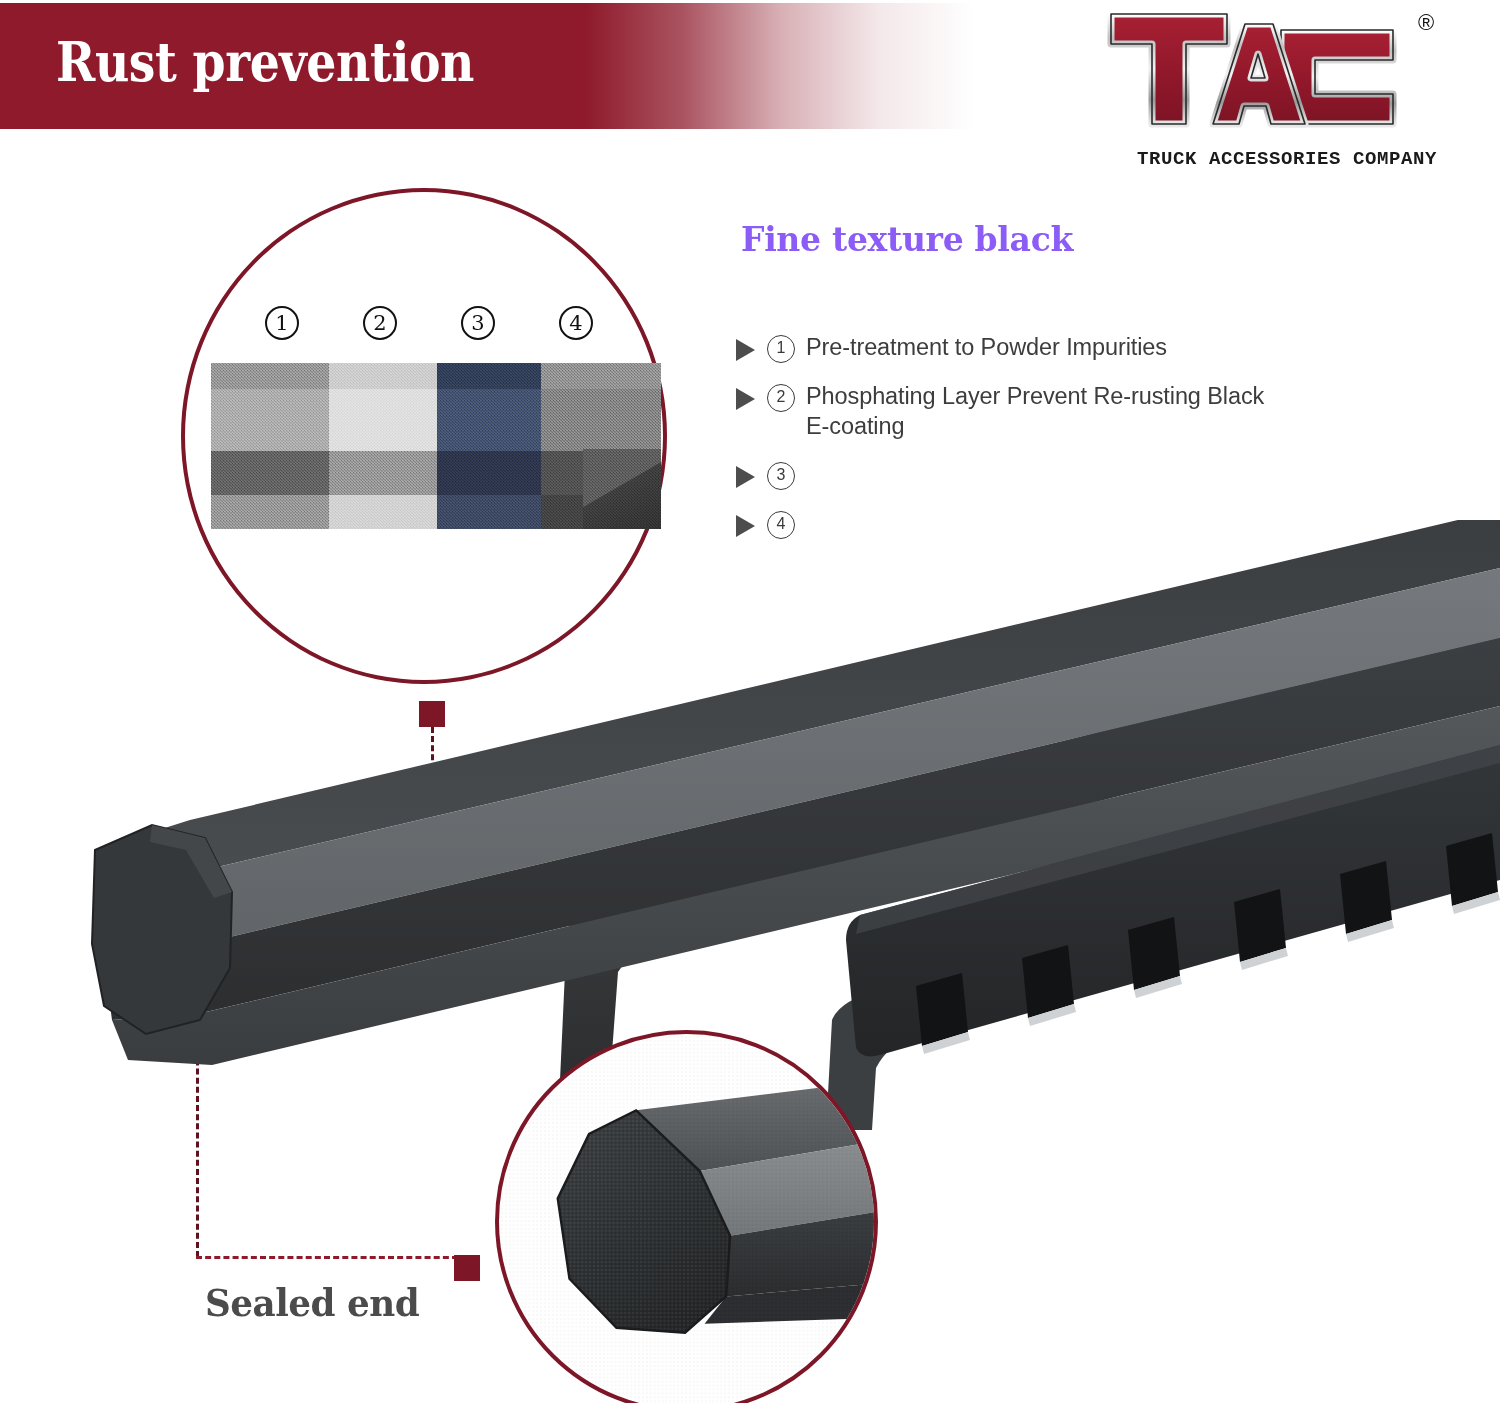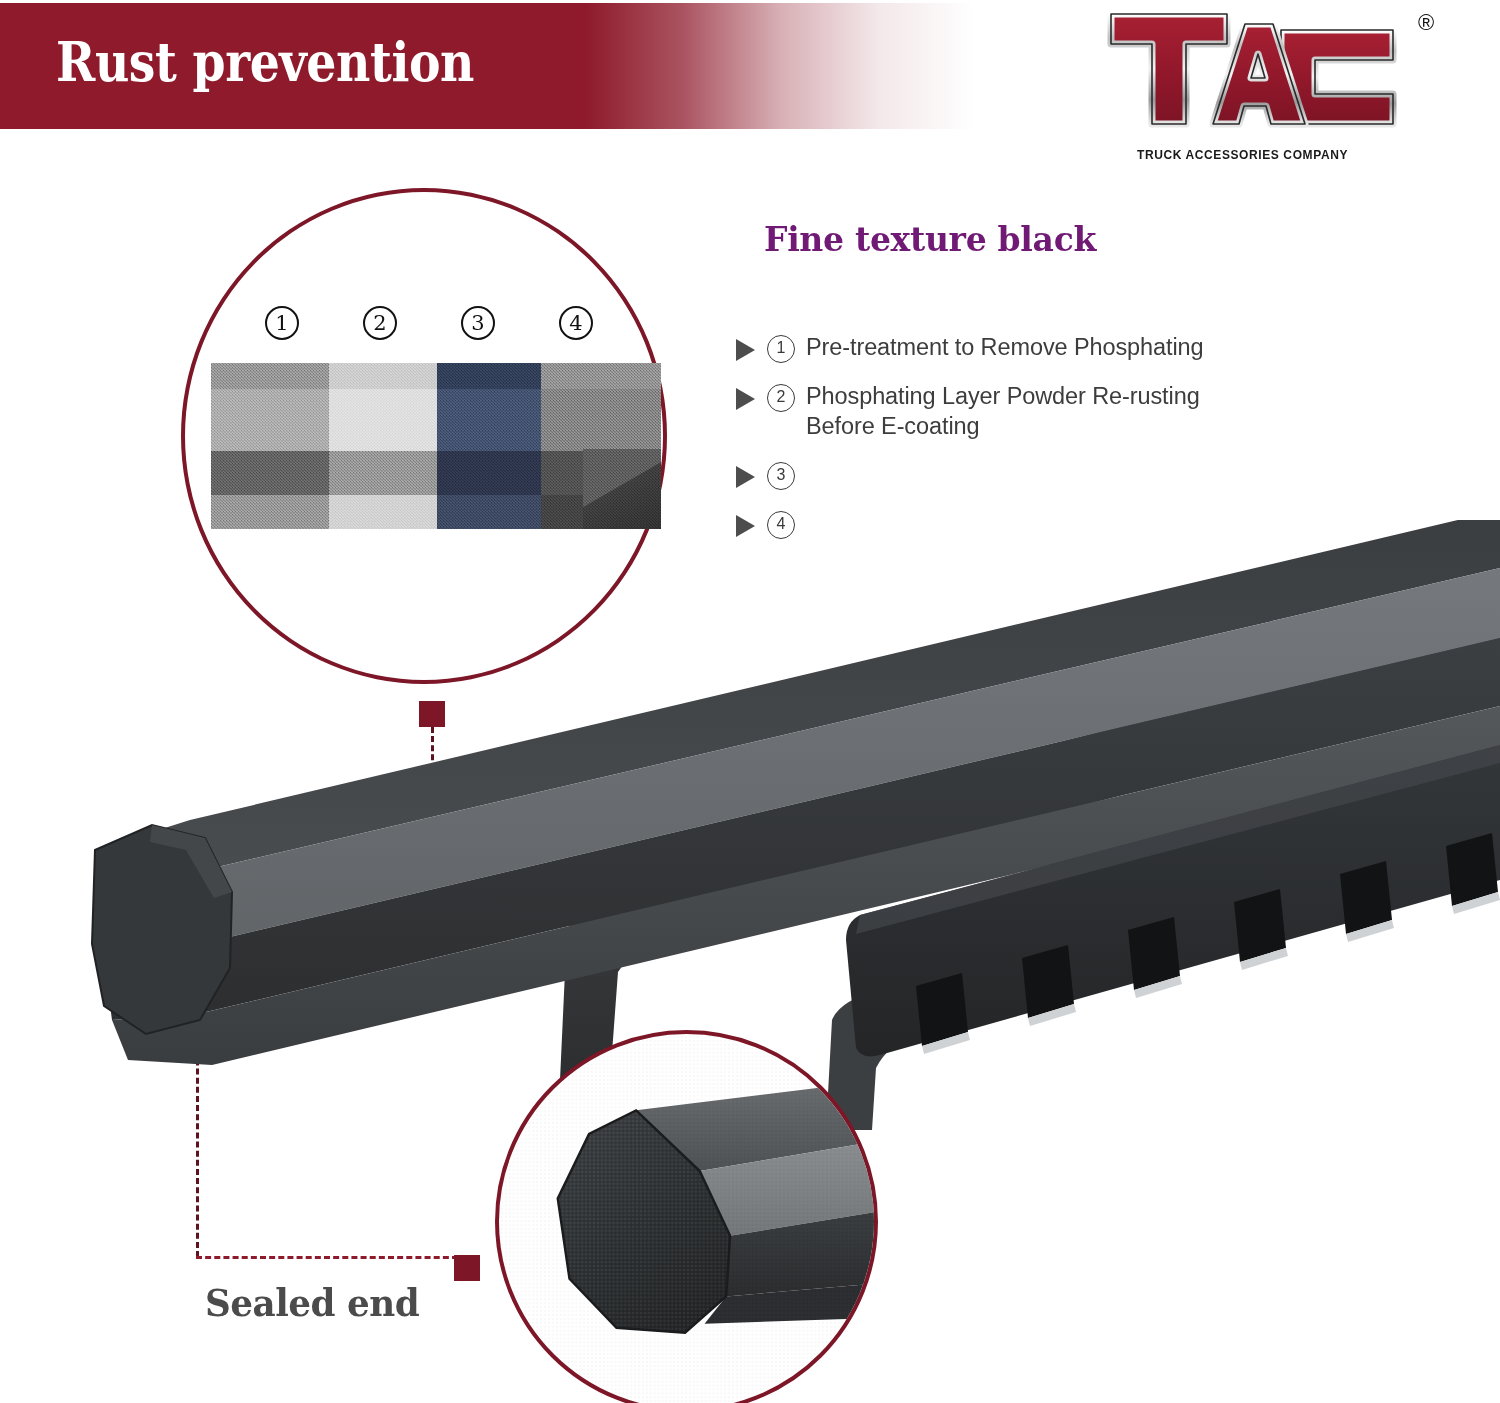--- a/index.html
+++ b/index.html
@@ -59,23 +59,23 @@
     position: absolute;
     left: 0;
     top: 0;
     width: 340px;
     height: 135px;
   }
   .logo-sub {
     position: absolute;
     left: 52px;
     top: 140px;
-    font-family: Liberation Sans, sans-serif;
+    font-family: Liberation Mono, monospace;
     font-weight: bold;
-    font-size: 12px;
+    font-size: 19px;
     letter-spacing: 0.6px;
     color: #1a1a1a;
     white-space: nowrap;
   }
   .logo-reg {
     position: absolute;
     left: 333px;
     top: 2px;
     font-family: "Liberation Sans", sans-serif;
     font-size: 22px;
@@ -85,23 +85,22 @@
   
   .coating-head {
     position: absolute;
     left: 741px;
     top: 218px;
     width: 430px;
     font-family: "DejaVu Serif", serif;
     font-weight: bold;
     font-size: 33px;
     line-height: 44px;
-    color: #701a75;
+    color: #8b5cf6;
     letter-spacing: -0.3px;
-    margin-left: 23px;
   }
   .bullets {
     position: absolute;
     left: 736px;
     top: 332px;
     width: 530px;
   }
   .bullet {
     position: relative;
     display: flex;
@@ -318,26 +317,26 @@
   </div>
 
   <div class="coating-head">
     <div>Fine texture black</div>
   </div>
 
   <div class="bullets">
     <div class="bullet">
       <span class="tri"></span>
       <span class="num">1</span>
-      <span class="txt">Pre-treatment to Remove Phosphating</span>
+      <span class="txt">Pre-treatment to Powder Impurities</span>
     </div>
     <div class="bullet">
       <span class="tri"></span>
       <span class="num">2</span>
-      <span class="txt">Phosphating Layer Powder Re-rusting Before E-coating</span>
+      <span class="txt">Phosphating Layer Prevent Re-rusting Black E-coating</span>
     </div>
     <div class="bullet">
       <span class="tri"></span>
       <span class="num">3</span>
     </div>
     <div class="bullet">
       <span class="tri"></span>
       <span class="num">4</span>
     </div>
   </div>

